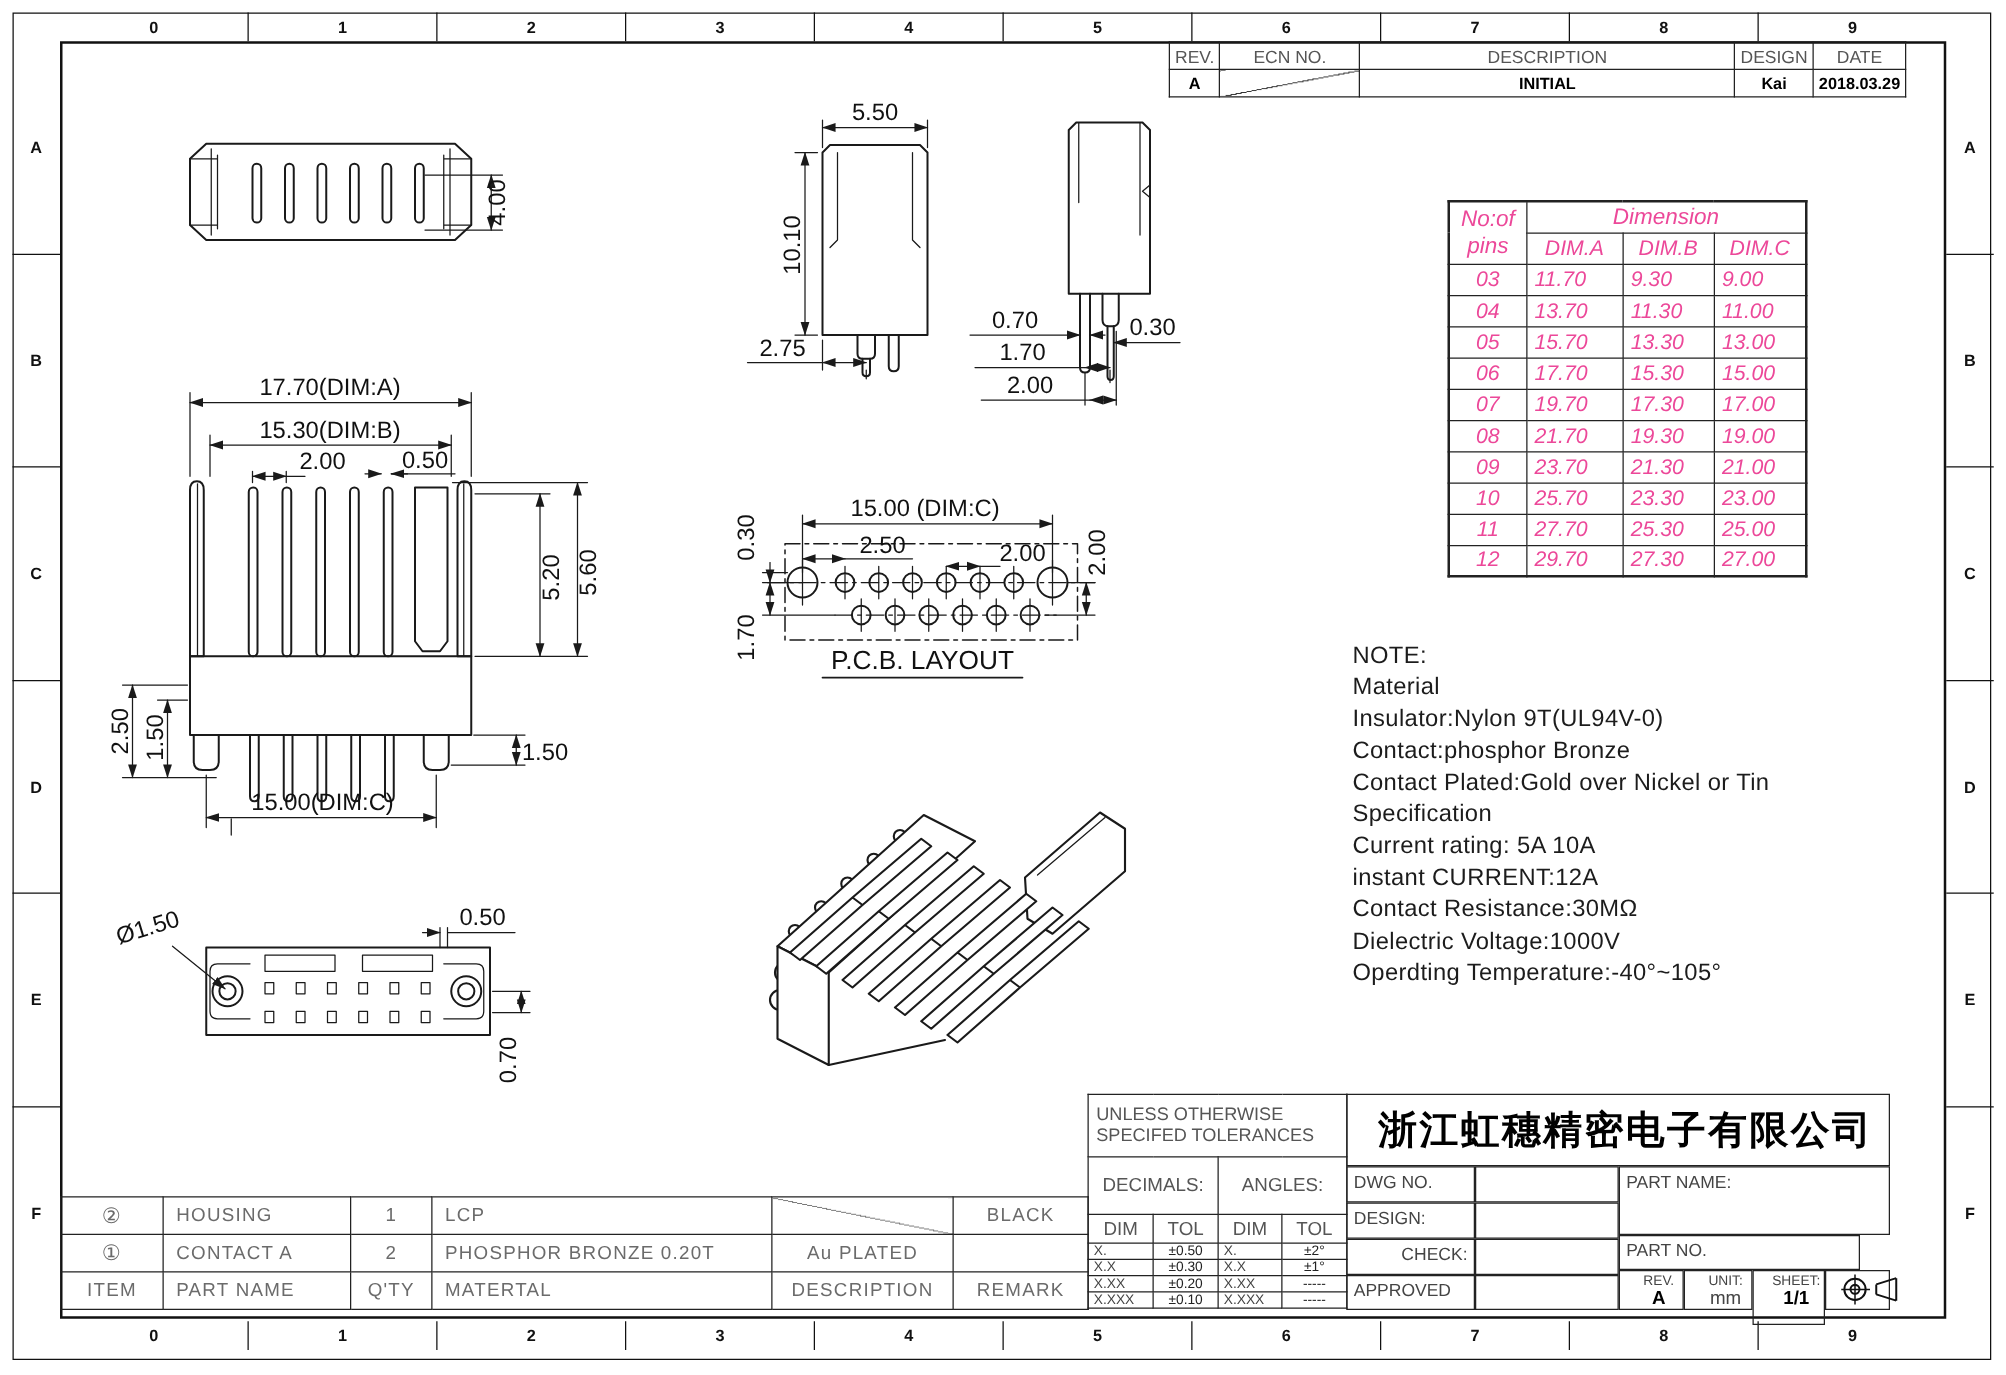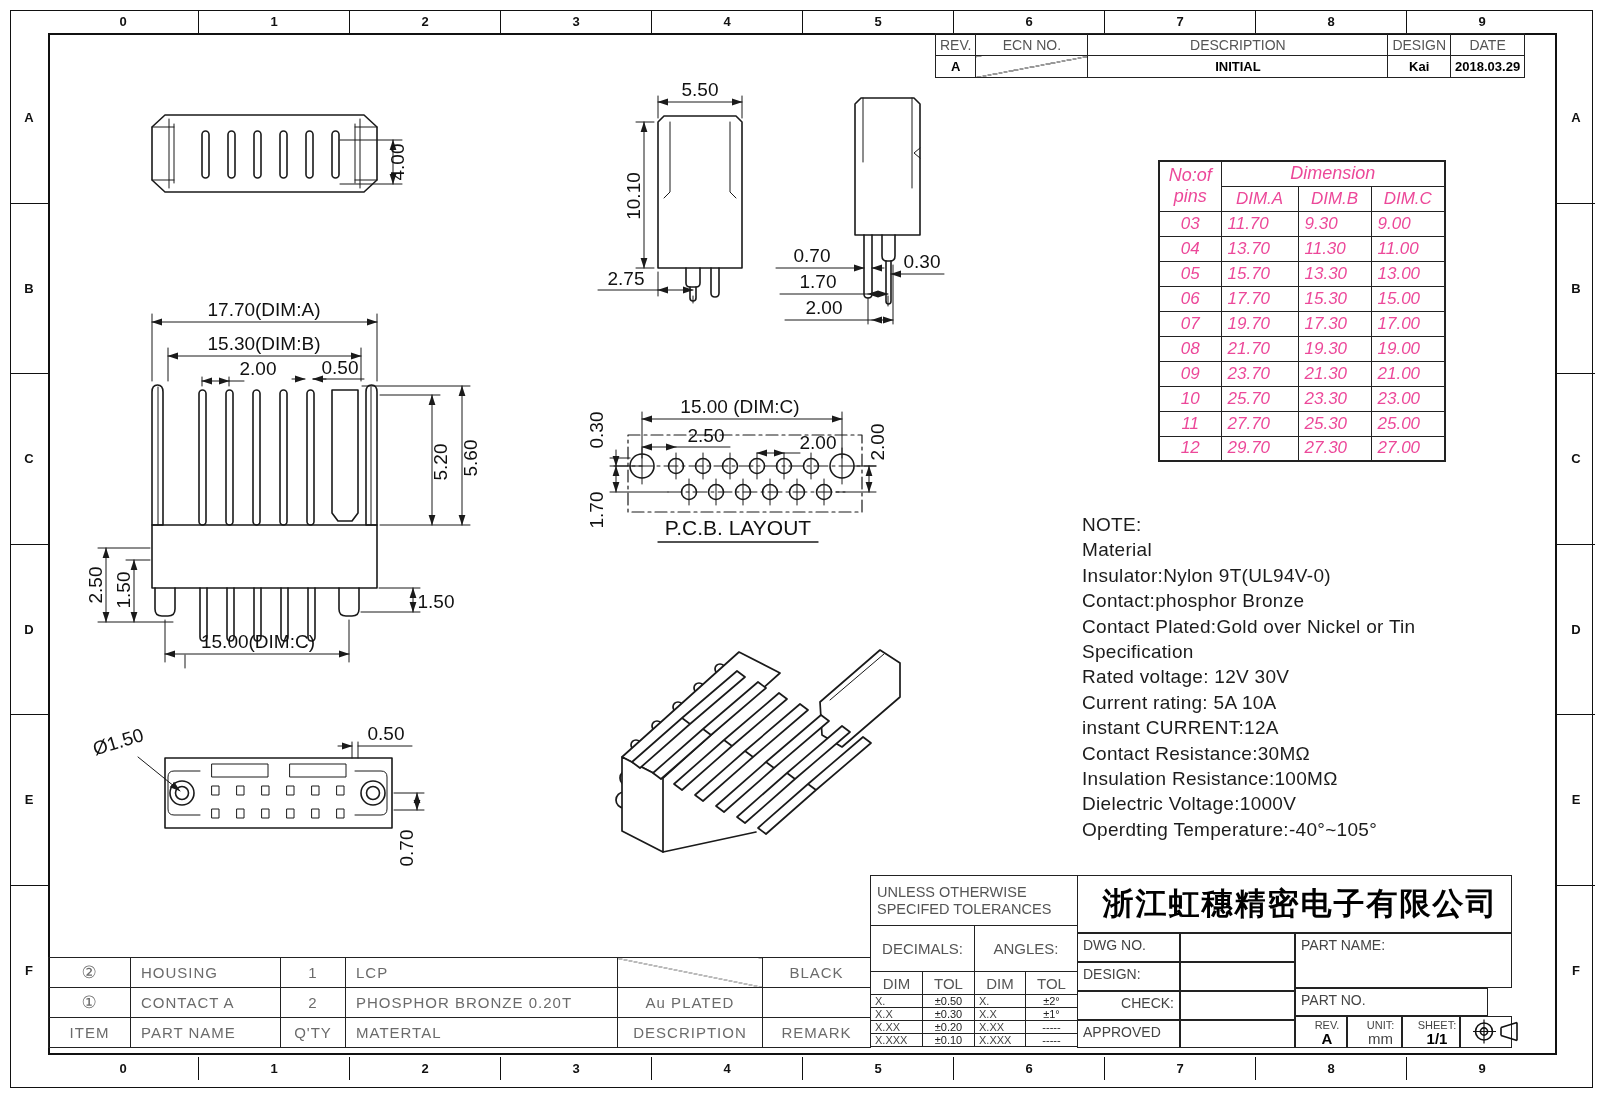--- a/index.html
+++ b/index.html
@@ -412,25 +412,23 @@
   </tbody>
     </table>
 
   <div class="abs notes">
     <div>NOTE:</div>
     <div>Material</div>
     <div>Insulator:Nylon 9T(UL94V-0)</div>
     <div>Contact:phosphor Bronze</div>
     <div>Contact Plated:Gold over Nickel or Tin</div>
     <div>Specification</div>
-    <div>Rated voltage: 12V 30V</div>
     <div>Current rating: 5A 10A</div>
     <div>instant CURRENT:12A</div>
     <div>Contact Resistance:30MΩ</div>
-    <div>Insulation Resistance:100MΩ</div>
     <div>Dielectric Voltage:1000V</div>
     <div>Operdting Temperature:-40°~105°</div>
   </div>
 
   <table class="abs parts" style="left:48px;top:957px;">
     <tbody>
         <tr>
       <td class="c" style="width:82px;font-size:17px;">②</td>
       <td style="width:150px;">HOUSING</td>
       <td class="c" style="width:65px;">1</td>
@@ -515,21 +513,21 @@
     <div class="tb-cell tb-lab" style="left:218px;top:58px;width:217px;height:55px;">PART NAME:</div>
     <div class="tb-cell tb-lab" style="left:218px;top:113px;width:193px;height:28px;">PART NO.</div>
     <div class="tb-cell" style="left:218px;top:141px;width:52px;height:32px;">
       <div class="mini-lab">REV.</div>
       <div class="mini-val">A</div>
     </div>
     <div class="tb-cell" style="left:270px;top:141px;width:55px;height:32px;">
       <div class="mini-lab">UNIT:</div>
       <div class="mini-val" style="font-weight:normal;color:#444;">mm</div>
     </div>
-    <div class="tb-cell" style="left:325px;top:141px;width:58px;height:32px;">
+    <div class="tb-cell" style="left:325px;top:141px;width:58px;height:44px;">
       <div class="mini-lab">SHEET:</div>
       <div class="mini-val">1/1</div>
     </div>
     <div class="tb-cell" style="left:383px;top:141px;width:52px;height:32px;">
       <svg width="49" height="29" viewBox="0 0 49 29">
         <g fill="none" stroke="#111" stroke-width="1.6">
           <circle cx="11" cy="14.5" r="8.5"></circle>
           <circle cx="11" cy="14.5" r="3.6"></circle>
           <path stroke-width="1.2" d="M11,2.5 V26.5 M-1,14.5 H23"></path>
           <path d="M28,10.5 V18.5 M44,5.5 V23.5 M28,10.5 L44,5.5 M28,18.5 L44,23.5"></path>

